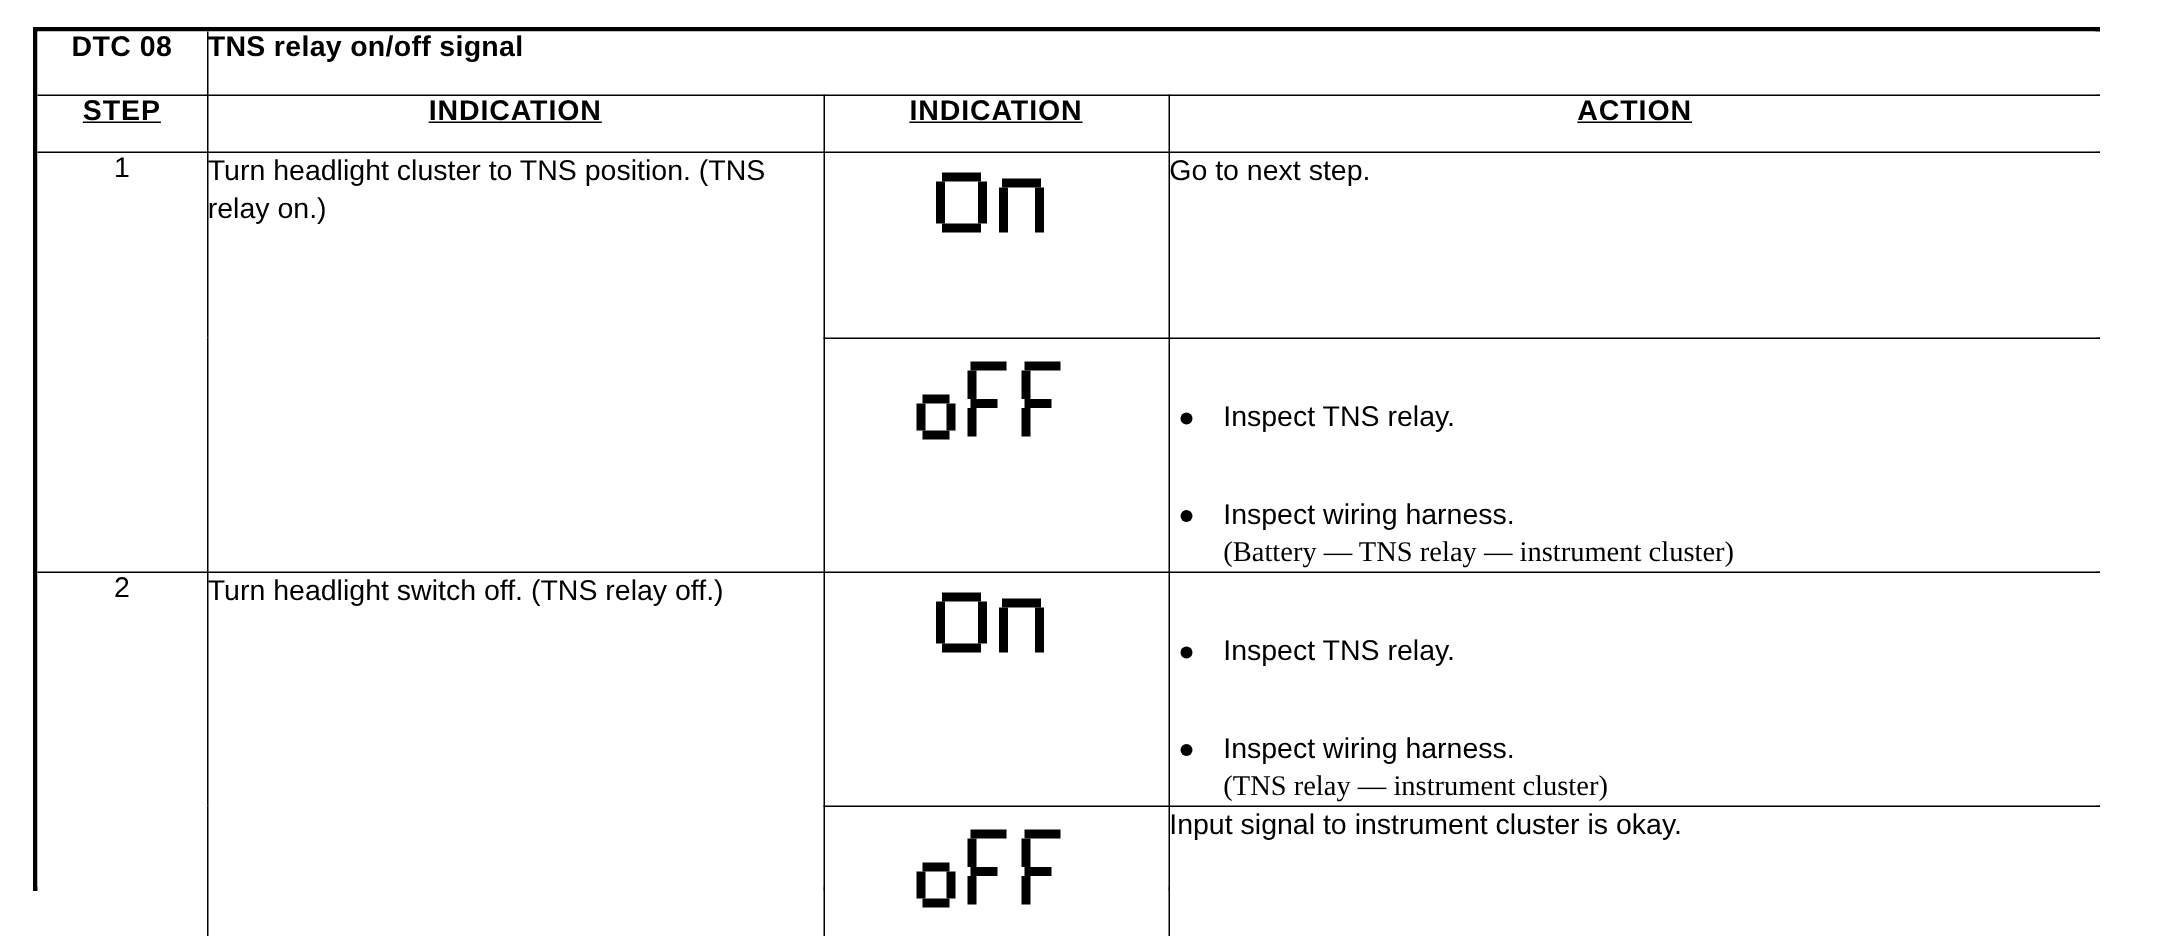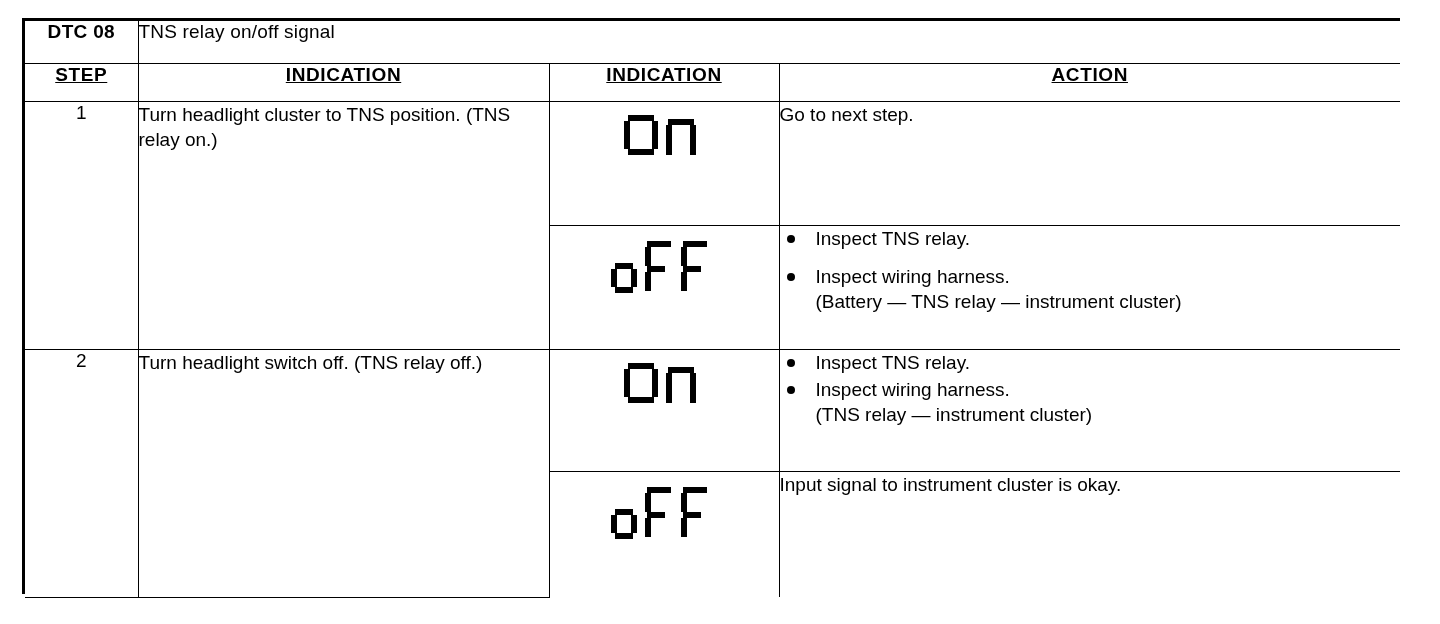--- a/index.html
+++ b/index.html
@@ -65,21 +65,21 @@
   .dtc-code {
     font-weight: bold;
     font-size: 19px;
     text-align: center;
     letter-spacing: 0.3px;
     padding: 9px 4px 8px 4px;
     white-space: nowrap;
     margin-top: 32px;
   }
   .dtc-title {
-    font-weight: normal;
+    font-weight: bold;
     font-size: 19px;
     text-align: left;
     padding: 9px 0 8px 10px;
     letter-spacing: 0.2px;
     white-space: nowrap;
   }
   .colhead {
     font-weight: bold;
     font-size: 19px;
     text-align: center;
@@ -119,36 +119,38 @@
   .bullets {
     list-style: none;
     margin: 0;
     padding: 0;
   }
   .bullets li {
     position: relative;
     padding-left: 36px;
     font-size: 19px;
     line-height: 1.32;
+    margin-top: 40px;
   }
   .bullets.loose li { margin-bottom: 13px; }
   .bullets.tight li { margin-bottom: 2px; }
   .bullets li:last-child { margin-bottom: 0; }
   .bullets li .dot {
     position: absolute;
     left: 7px;
     top: 9px;
     width: 8px;
     height: 8px;
     border-radius: 50%;
     background: #000;
   }
   .sub {
     display: block;
     white-space: nowrap;
+    font-family: Liberation Serif, serif;
   }
 
   
   .lcd {
     display: inline-block;
     position: relative;
   }
   .lcd .digit {
     position: relative;
     display: inline-block;

